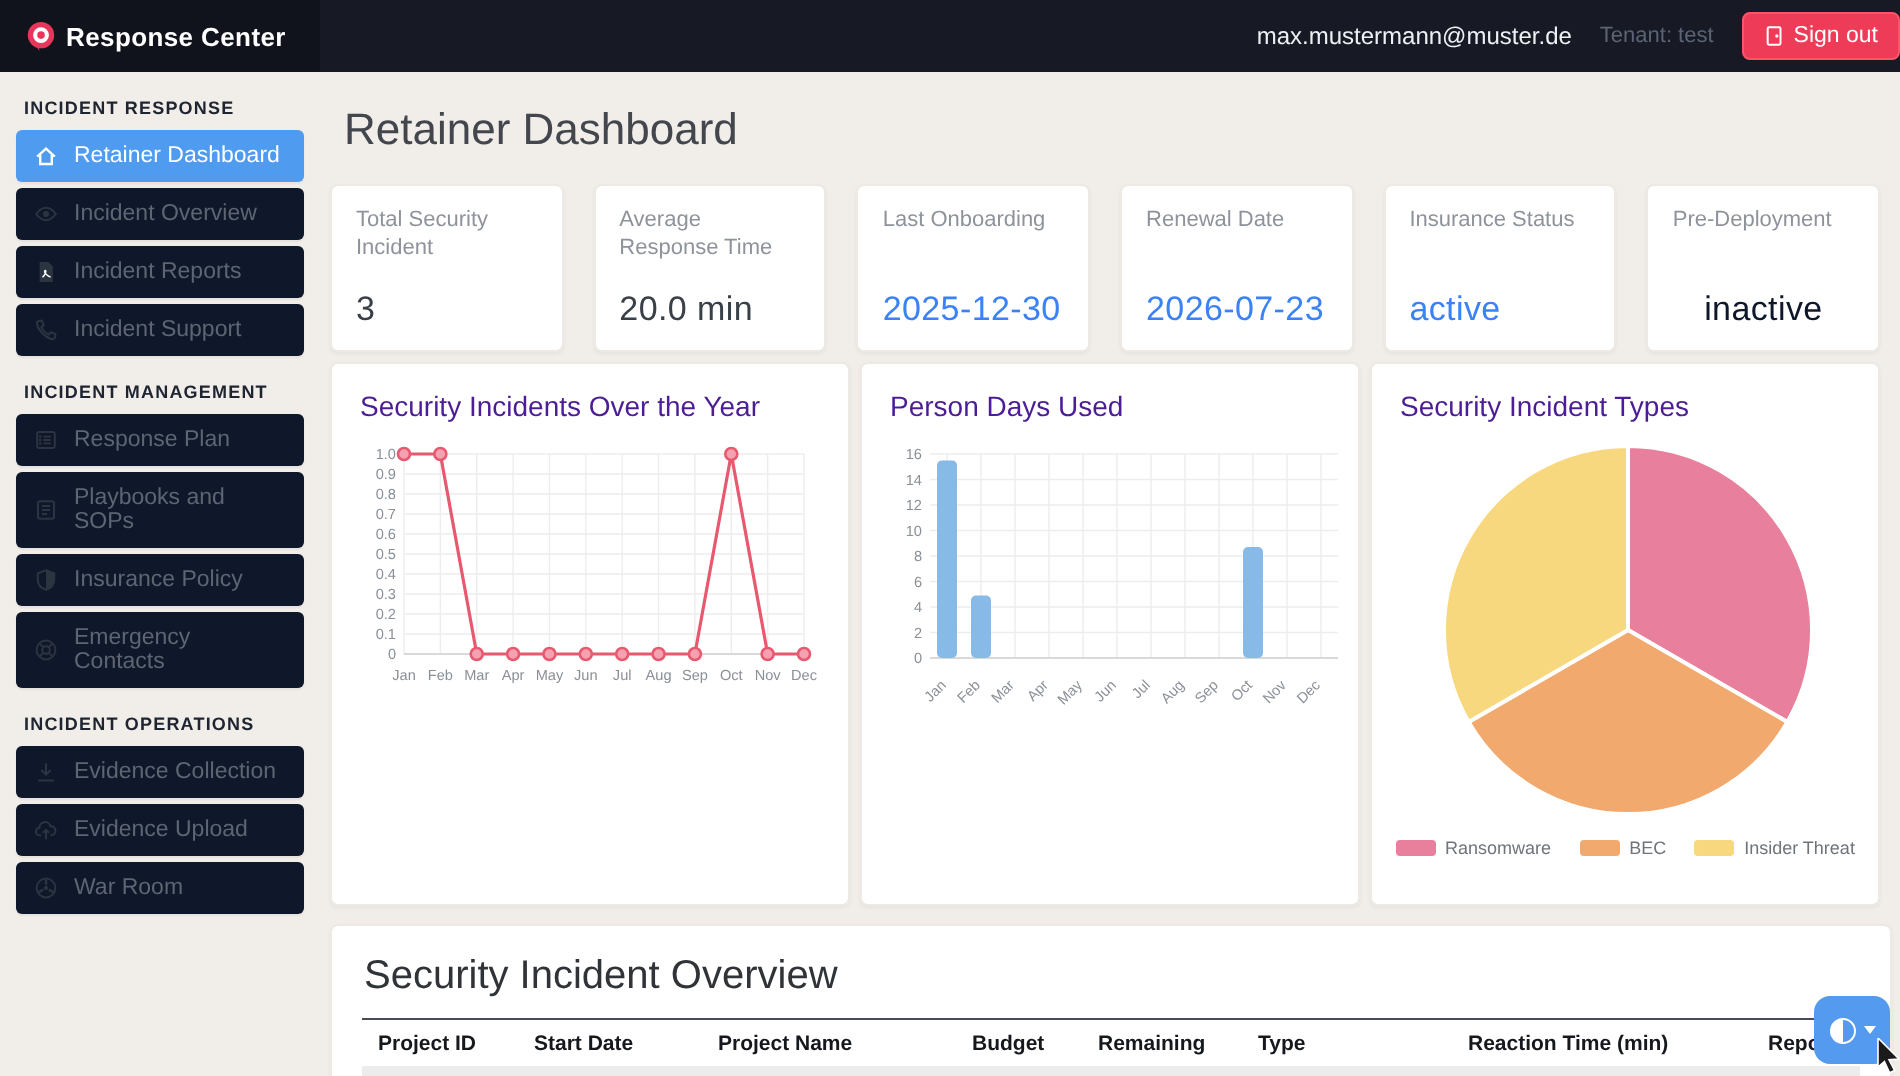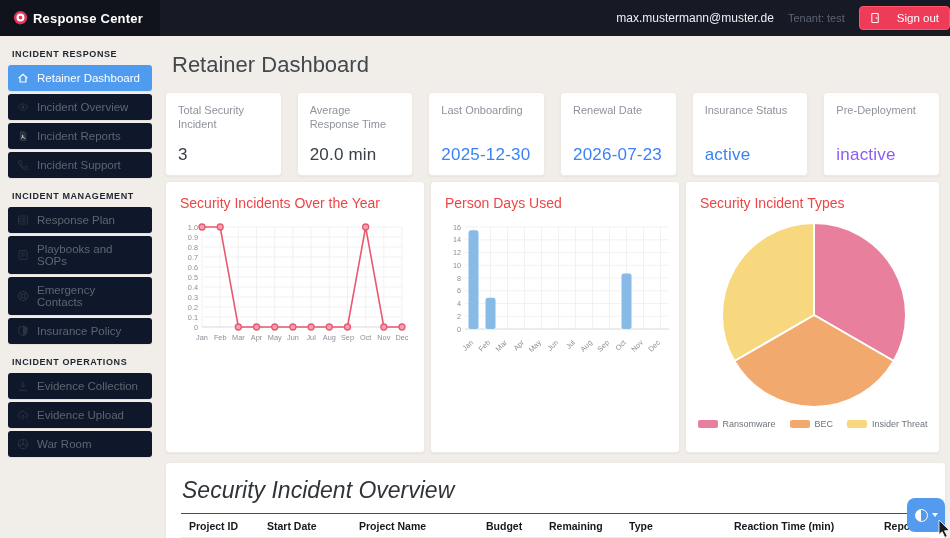--- a/index.html
+++ b/index.html
@@ -10,49 +10,49 @@
     font-family:"Liberation Sans", sans-serif;
     -webkit-font-smoothing:antialiased;
   }
   
   .navbar { position:absolute; top:0; left:0; right:0; height:36px; background:#171a24; display:flex; align-items:stretch; z-index:30; }
   .nav-left { width:160px; background:#10131b; display:flex; align-items:center; padding-left:12px; gap:4px; }
   .brand-text { color:#fff; font-size:13px; font-weight:bold; letter-spacing:.2px; }
   .nav-right { flex:1; display:flex; align-items:center; justify-content:flex-end; gap:14px; }
   .nav-email { color:#eceff3; font-size:12px; }
   .nav-tenant { color:#5b6374; font-size:11px; }
-  .signout-btn { display:flex; align-items:center; gap:16px; background:#ee3b57; border:1px solid #f56; color:#fff; font-size:11.5px; padding:5px 10px; border-radius:4px; cursor:pointer; font-family:inherit; }
+  .signout-btn { display:flex; align-items:center; gap:4px; background:#ee3b57; border:1px solid #f56; color:#fff; font-size:11.5px; padding:5px 10px; border-radius:4px; cursor:pointer; font-family:inherit; }
   
   .sidebar { position:absolute; top:36px; left:0; bottom:0; width:160px; }
   .side-section-label { font-size:9px; font-weight:bold; letter-spacing:.6px; color:#1e2430; margin:13px 12px 6px 12px; text-transform:uppercase; }
   .side-item { display:flex; align-items:center; gap:8px; background:#0f172a; margin:0 8px 3px 8px; padding:7px 9px; border-radius:3px; font-size:11.5px; color:#5d6572; cursor:pointer; box-shadow:0 1px 1px rgba(0,0,0,.05); }
   .side-item .ic { width:12px; height:12px; flex:0 0 12px; color:#2c3440; display:flex; }
   .side-item.active { background:#4e9bef; color:#fff; }
   .side-item.active .ic { color:#fff; }
   .side-item svg { width:12px; height:12px; }
   
   .main { position:absolute; top:36px; left:160px; right:0; bottom:0; }
   .page-title { font-size:22px; font-weight:400; color:#43474d; margin:16px 0 14px 12px; }
   .stats-row { display:flex; gap:15px; margin:0 10px 0 5px; }
   .stat-card { flex:1; background:#fff; border:1px solid #edeae6; border-radius:4px; box-shadow:0 1px 2px rgba(0,0,0,.05); padding:10px 12px; height:84px; display:flex; flex-direction:column; justify-content:space-between; }
   .stat-label { font-size:11px; color:#8e939b; line-height:1.3; }
   .stat-value { font-size:17px; letter-spacing:.2px; }
-  .tone-dark { color:#3a4047; } .tone-green { color:#3b82f6; } .tone-red { color:#8b5cf6; }
+  .tone-dark { color:#3a4047; } .tone-green { color:#3b82f6; } .tone-red { color:#0f172a;text-align:center; }
   .charts-row { display:flex; gap:5px; margin:5px 10px 0 5px; }
   .chart-card { background:#fff; border:1px solid #edeae6; border-radius:4px; box-shadow:0 1px 2px rgba(0,0,0,.05); height:272px; overflow:hidden; }
   .chart-card.c1 { flex:0 0 260px; } .chart-card.c2 { flex:0 0 250px; } .chart-card.c3 { flex:1; }
-  .chart-title { font-size:14px; font-weight:400; color:#ef4444; padding:13px 10px 4px 14px; }
+  .chart-title { font-size:14px; font-weight:400; color:#4c1d95; padding:13px 10px 4px 14px; }
   .chart-body { padding:2px 4px 0 8px; }
   .pie-legend { display:flex; justify-content:center; gap:14px; margin-top:0px; }
   .legend-item { display:flex; align-items:center; gap:5px; }
   .legend-chip { width:20px; height:8px; border-radius:2px; }
   .legend-label { font-size:9px; color:#6e747b; }
   
   .table-card { background:#fff; border:1px solid #edeae6; border-radius:4px 4px 0 0; box-shadow:0 1px 2px rgba(0,0,0,.05); margin:9px 4px 0 5px; height:120px; overflow:hidden; }
-  .table-title { font-size:23px; font-weight:400; color:#303438; padding:14px 0 9px 16px;font-style:italic; }
+  .table-title { font-size:20px; font-weight:400; color:#303438; padding:14px 0 9px 16px; }
   table { border-collapse:collapse; margin:0 15px; width:calc(100% - 30px); }
   thead tr { border-top:1px solid #474c54; }
   th { text-align:left; font-size:10.5px; color:#15181d; padding:6px 8px 5px 8px; white-space:nowrap; }
   tbody tr { background:#ececec; }
   td { font-size:11px; color:#70767f; padding:5px 8px; white-space:nowrap; }
   td a { color:#74a7dc; }
   
   .theme-widget { position:absolute; left:907px; top:498px; width:38px; height:34px; background:#549bf0; border-radius:8px; display:flex; align-items:center; justify-content:center; gap:4px; cursor:pointer; border:none; z-index:40; }
   .halfmoon { width:13px; height:13px; border:1.5px solid #fff; border-radius:50%; background:linear-gradient(90deg,#fff 0 50%,transparent 50% 100%); }
   .caret-down { width:0; height:0; border-left:3.5px solid transparent; border-right:3.5px solid transparent; border-top:4px solid #fff; }
@@ -141,37 +141,37 @@
         <svg viewBox="0 0 12 12">
           <rect x="2" y="1.6" width="8" height="8.8" rx="1" fill="none" stroke="currentColor" stroke-width="1"></rect>
           <path d="M4 4h4M4 6h4M4 8h2.5" stroke="currentColor" stroke-width="0.9"></path>
         </svg>
       </span>
       <span>Playbooks and SOPs</span>
     </div>
     <div class="side-item">
       <span class="ic">
         <svg viewBox="0 0 12 12">
+          <path d="M6 1.1 10.1 2.6V5.8c0 2.6-1.8 4.4-4.1 5.1C3.7 10.2 1.9 8.4 1.9 5.8V2.6Z" fill="none" stroke="currentColor" stroke-width="1"></path>
+          <path d="M6 1.1 10.1 2.6V5.8c0 2.6-1.8 4.4-4.1 5.1Z" fill="currentColor"></path>
+        </svg>
+      </span>
+      <span>Insurance Policy</span>
+    </div>
+    <div class="side-item">
+      <span class="ic">
+        <svg viewBox="0 0 12 12">
           <circle cx="6" cy="6" r="4.7" fill="none" stroke="currentColor" stroke-width="1"></circle>
           <circle cx="6" cy="6" r="1.9" fill="none" stroke="currentColor" stroke-width="1"></circle>
           <g transform="rotate(45 6 6)" stroke="currentColor" stroke-width="1">
             <path d="M6 1.3v2.8M6 7.9v2.8M1.3 6h2.8M7.9 6h2.8"></path>
           </g>
         </svg>
       </span>
       <span>Emergency Contacts</span>
-    </div>
-    <div class="side-item">
-      <span class="ic">
-        <svg viewBox="0 0 12 12">
-          <path d="M6 1.1 10.1 2.6V5.8c0 2.6-1.8 4.4-4.1 5.1C3.7 10.2 1.9 8.4 1.9 5.8V2.6Z" fill="none" stroke="currentColor" stroke-width="1"></path>
-          <path d="M6 1.1 10.1 2.6V5.8c0 2.6-1.8 4.4-4.1 5.1Z" fill="currentColor"></path>
-        </svg>
-      </span>
-      <span>Insurance Policy</span>
     </div>
     <div class="side-section-label">Incident Operations</div>
     <div class="side-item">
       <span class="ic">
         <svg viewBox="0 0 12 12">
           <path d="M6 1.6v5.6M3.7 5 6 7.3 8.3 5M2.1 10.3h7.8" fill="none" stroke="currentColor" stroke-width="1"></path>
         </svg>
       </span>
       <span>Evidence Collection</span>
     </div>

